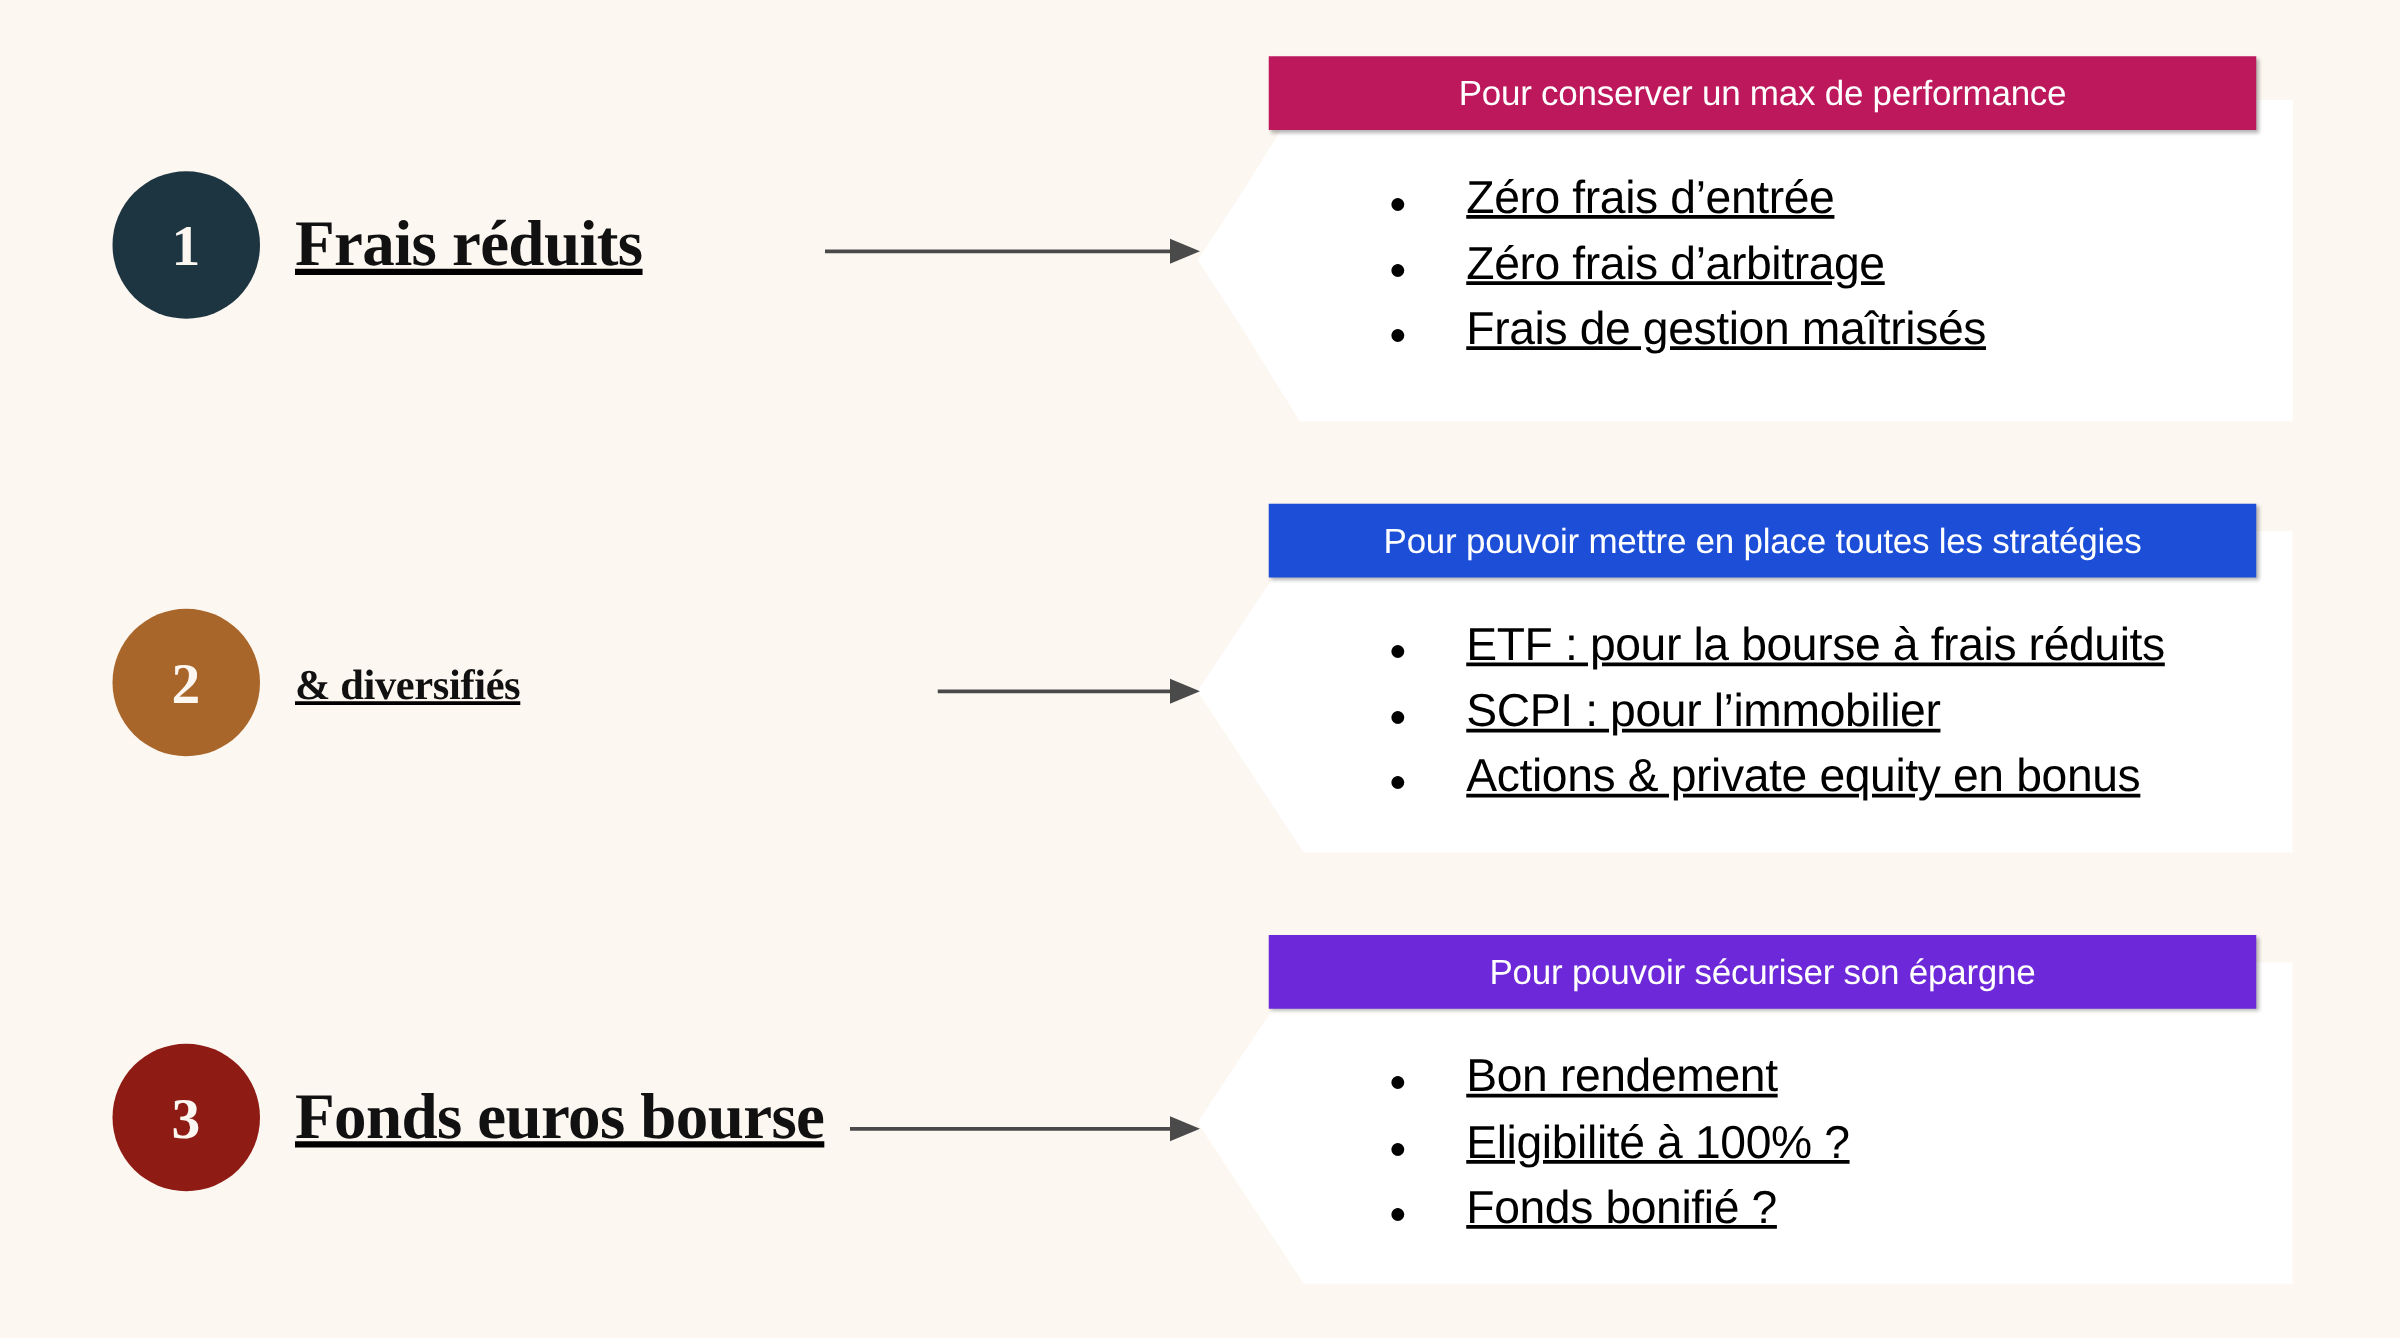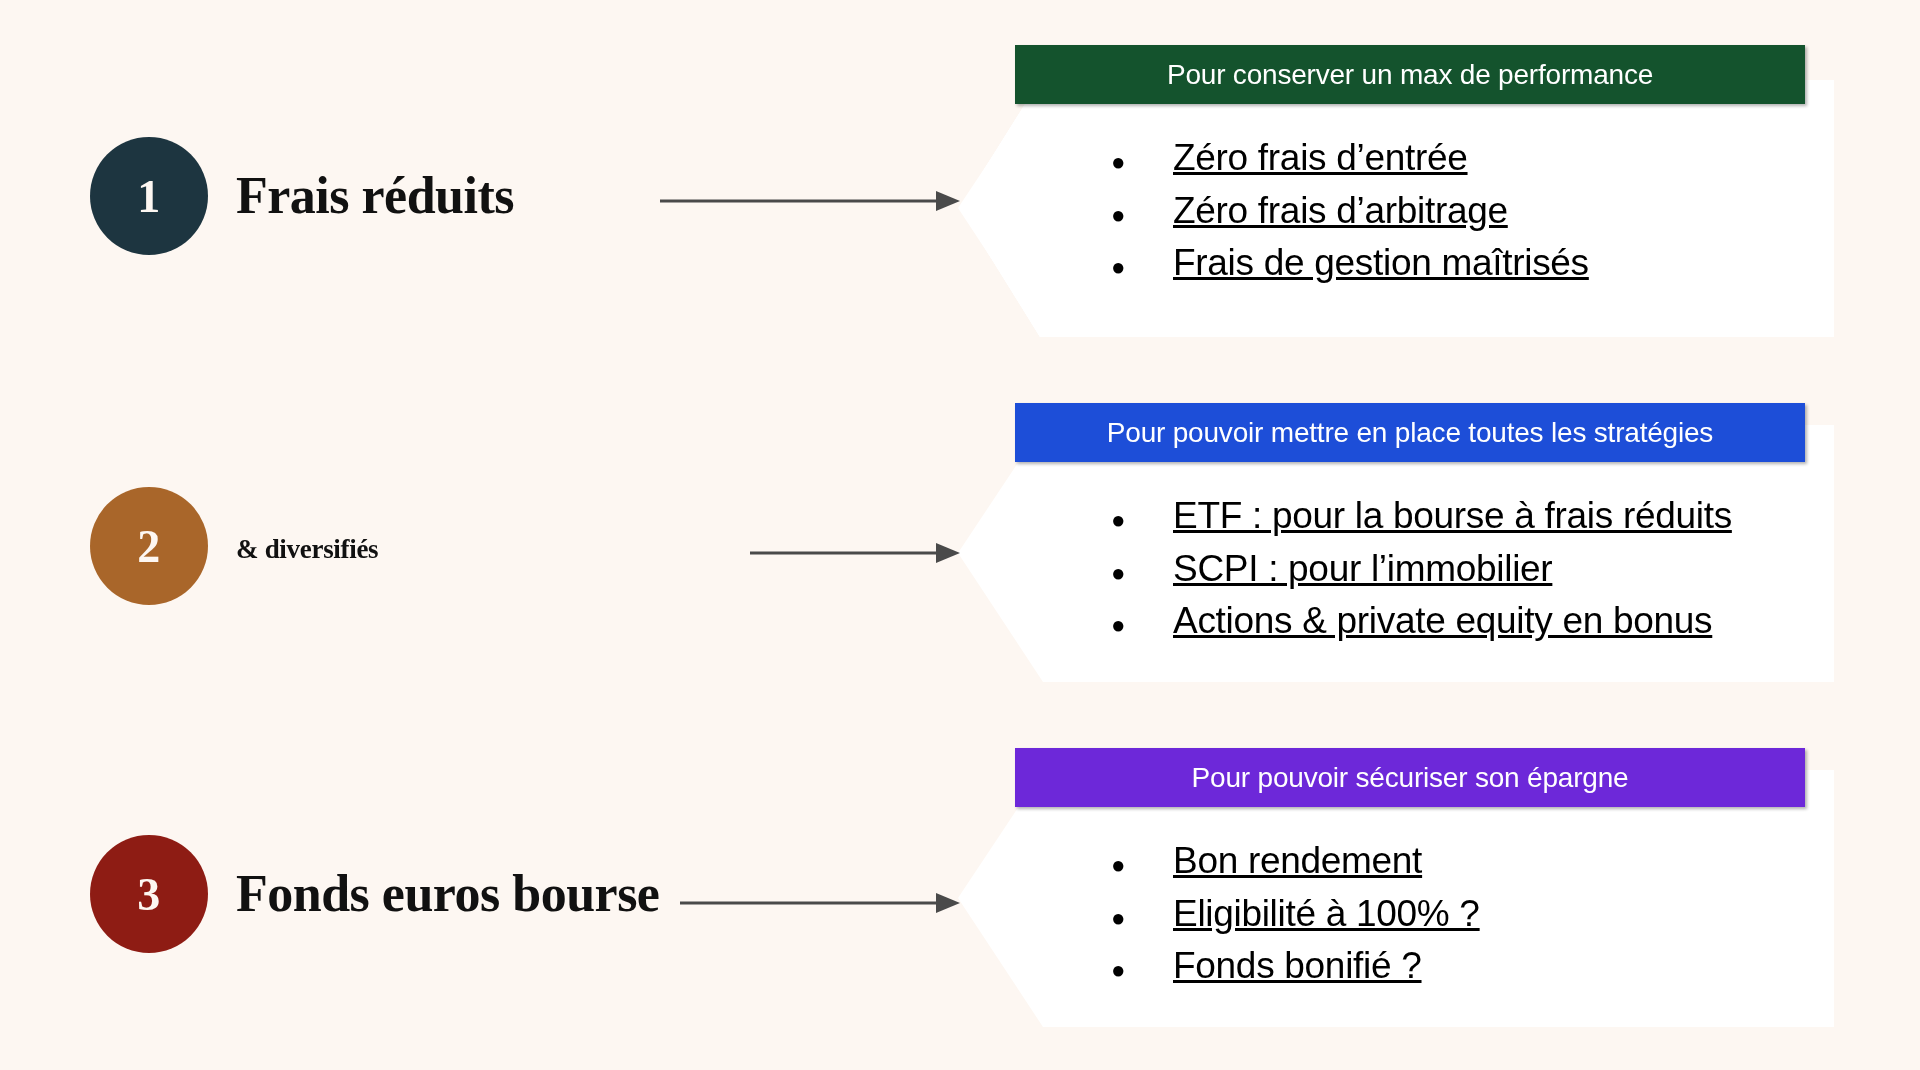--- a/index.html
+++ b/index.html
@@ -71,33 +71,34 @@
   }
   .c-teal   { background: #1D3540; }
   .c-orange { background: #A9662A; }
   .c-red    { background: #8E1C14; }
 
   .title-wrap {
     display: flex;
     flex-direction: column;
     align-items: center;
     line-height: 1.05;
+    text-decoration: underline;
   }
   .step-title {
     font-family: "Liberation Serif", serif;
     font-weight: 700;
     font-size: 52px;
     color: #111111;
     white-space: nowrap;
     letter-spacing: -0.5px;
   }
   .step-subtitle {
     font-family: "Liberation Serif", serif;
     font-weight: 700;
-    font-size: 27px;
+    font-size: 34px;
     color: #111111;
     white-space: nowrap;
     margin-top: 6px;
     letter-spacing: -0.3px;
   }
 
   
   .arrow-svg {
     position: absolute;
     pointer-events: none;
@@ -120,21 +121,21 @@
     height: 59px;
     display: flex;
     align-items: center;
     justify-content: center;
     color: #FFFFFF;
     font-size: 28px;
     font-weight: 400;
     letter-spacing: -0.2px;
     box-shadow: 2px 2px 3px rgba(0,0,0,0.30);
   }
-  .h-teal   { background: #14532d; }
+  .h-teal   { background: #be185d; }
   .h-orange { background: #1d4ed8; }
   .h-red    { background: #6d28d9; }
 
   .bullets {
     list-style: none;
     margin-top: 34px;
     padding-left: 96px;
   }
   .bullets li {
     display: flex;

